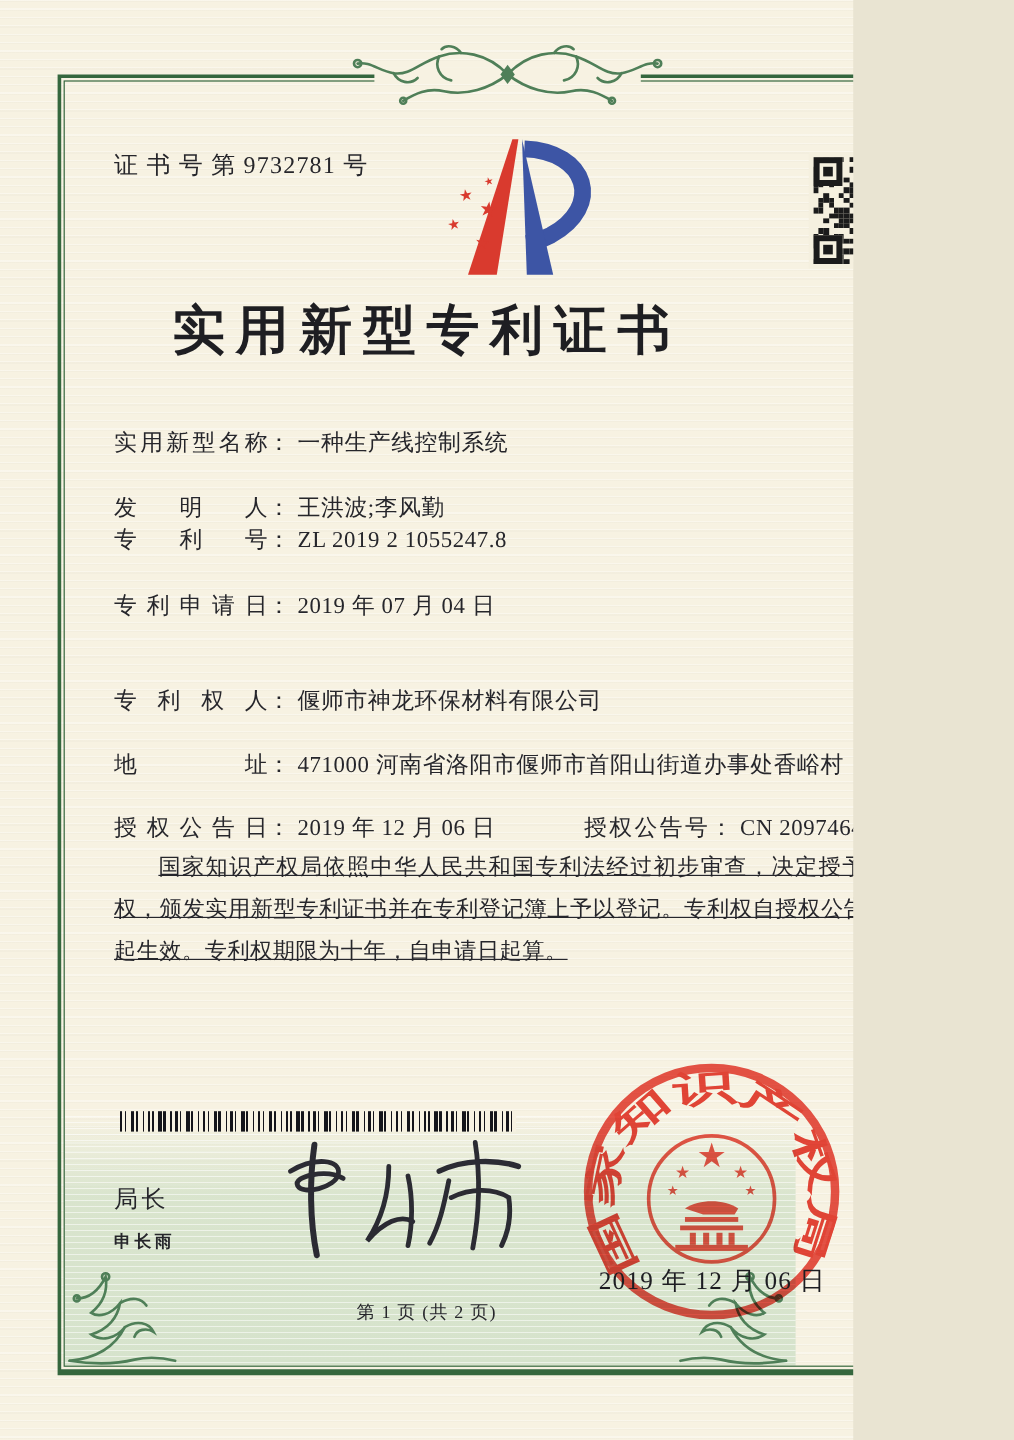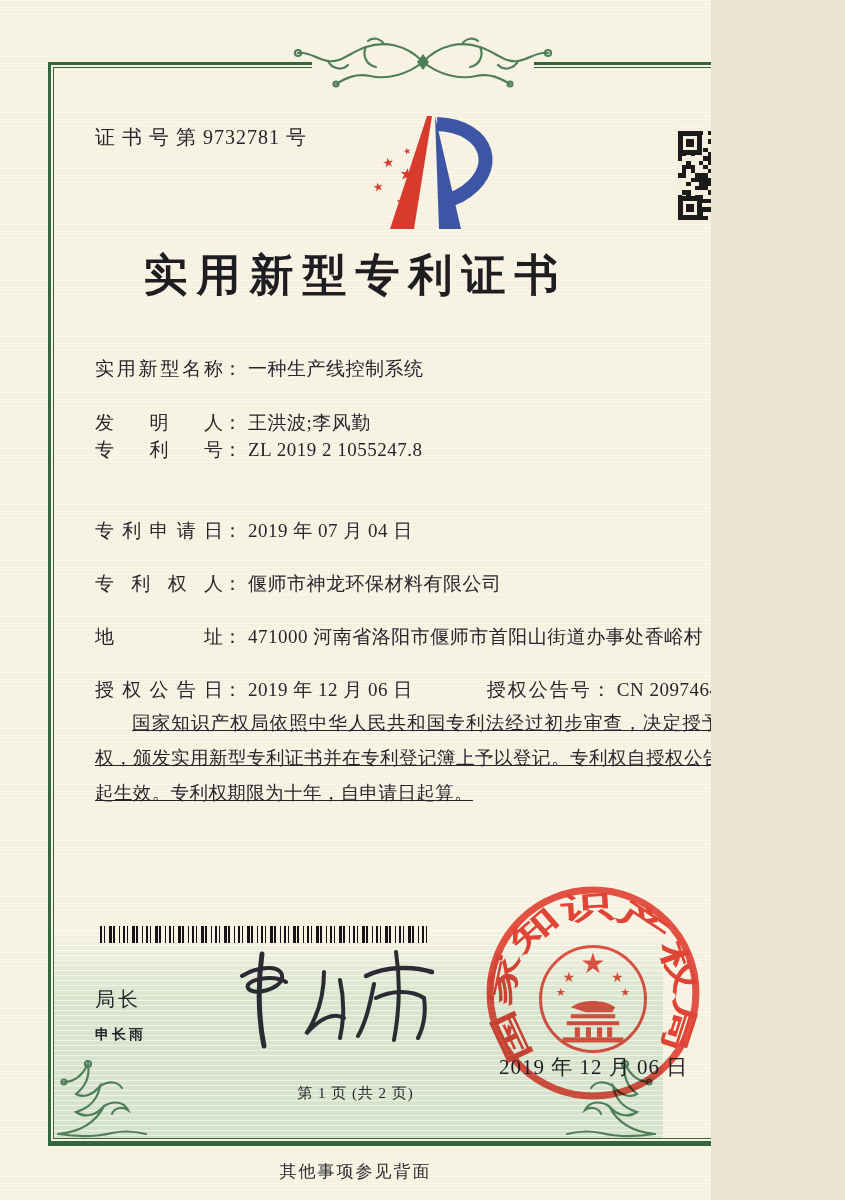--- a/index.html
+++ b/index.html
@@ -587,21 +587,21 @@
 
   <div class="frow" style="top:356px">
     <span class="flabel">实用新型名称</span><span class="fcolon">：</span><span class="fvalue">一种生产线控制系统</span>
   </div>
   <div class="frow" style="top:410px">
     <span class="flabel">发明人</span><span class="fcolon">：</span><span class="fvalue">王洪波;李风勤</span>
   </div>
   <div class="frow" style="top:437px">
     <span class="flabel">专利号</span><span class="fcolon">：</span><span class="fvalue">ZL 2019 2 1055247.8</span>
   </div>
-  <div class="frow" style="top:518px">
+  <div class="frow" style="top:492px">
     <span class="flabel">专利申请日</span><span class="fcolon">：</span><span class="fvalue">2019 年 07 月 04 日</span>
   </div>
   <div class="frow" style="top:571px">
     <span class="flabel">专利权人</span><span class="fcolon">：</span><span class="fvalue">偃师市神龙环保材料有限公司</span>
   </div>
   <div class="frow" style="top:624px">
     <span class="flabel">地址</span><span class="fcolon">：</span><span class="fvalue">471000 河南省洛阳市偃师市首阳山街道办事处香峪村</span>
   </div>
   <div class="frow" style="top:677px">
     <span class="flabel">授权公告日</span><span class="fcolon">：</span><span class="fvalue">2019 年 12 月 06 日</span><span class="grant-pair2"><span class="glabel">授权公告号</span><span>：</span><span class="fvalue">CN 209746416 U</span></span>
@@ -649,15 +649,14 @@
       <rect x="103" y="144" width="5" height="10"></rect>
       <rect x="114" y="144" width="5" height="10"></rect>
       <rect x="124" y="144" width="5" height="10"></rect>
       <rect x="80" y="154" width="60" height="5"></rect>
     </g>
   </svg>
 
   <div class="seal-date">2019 年 12 月 06 日</div>
 
   <div class="page-num">第 1 页 (共 2 页)</div>
-  <div class="back-note">其他事项参见背面</div>
 
 </div>
 
 </body></html>

